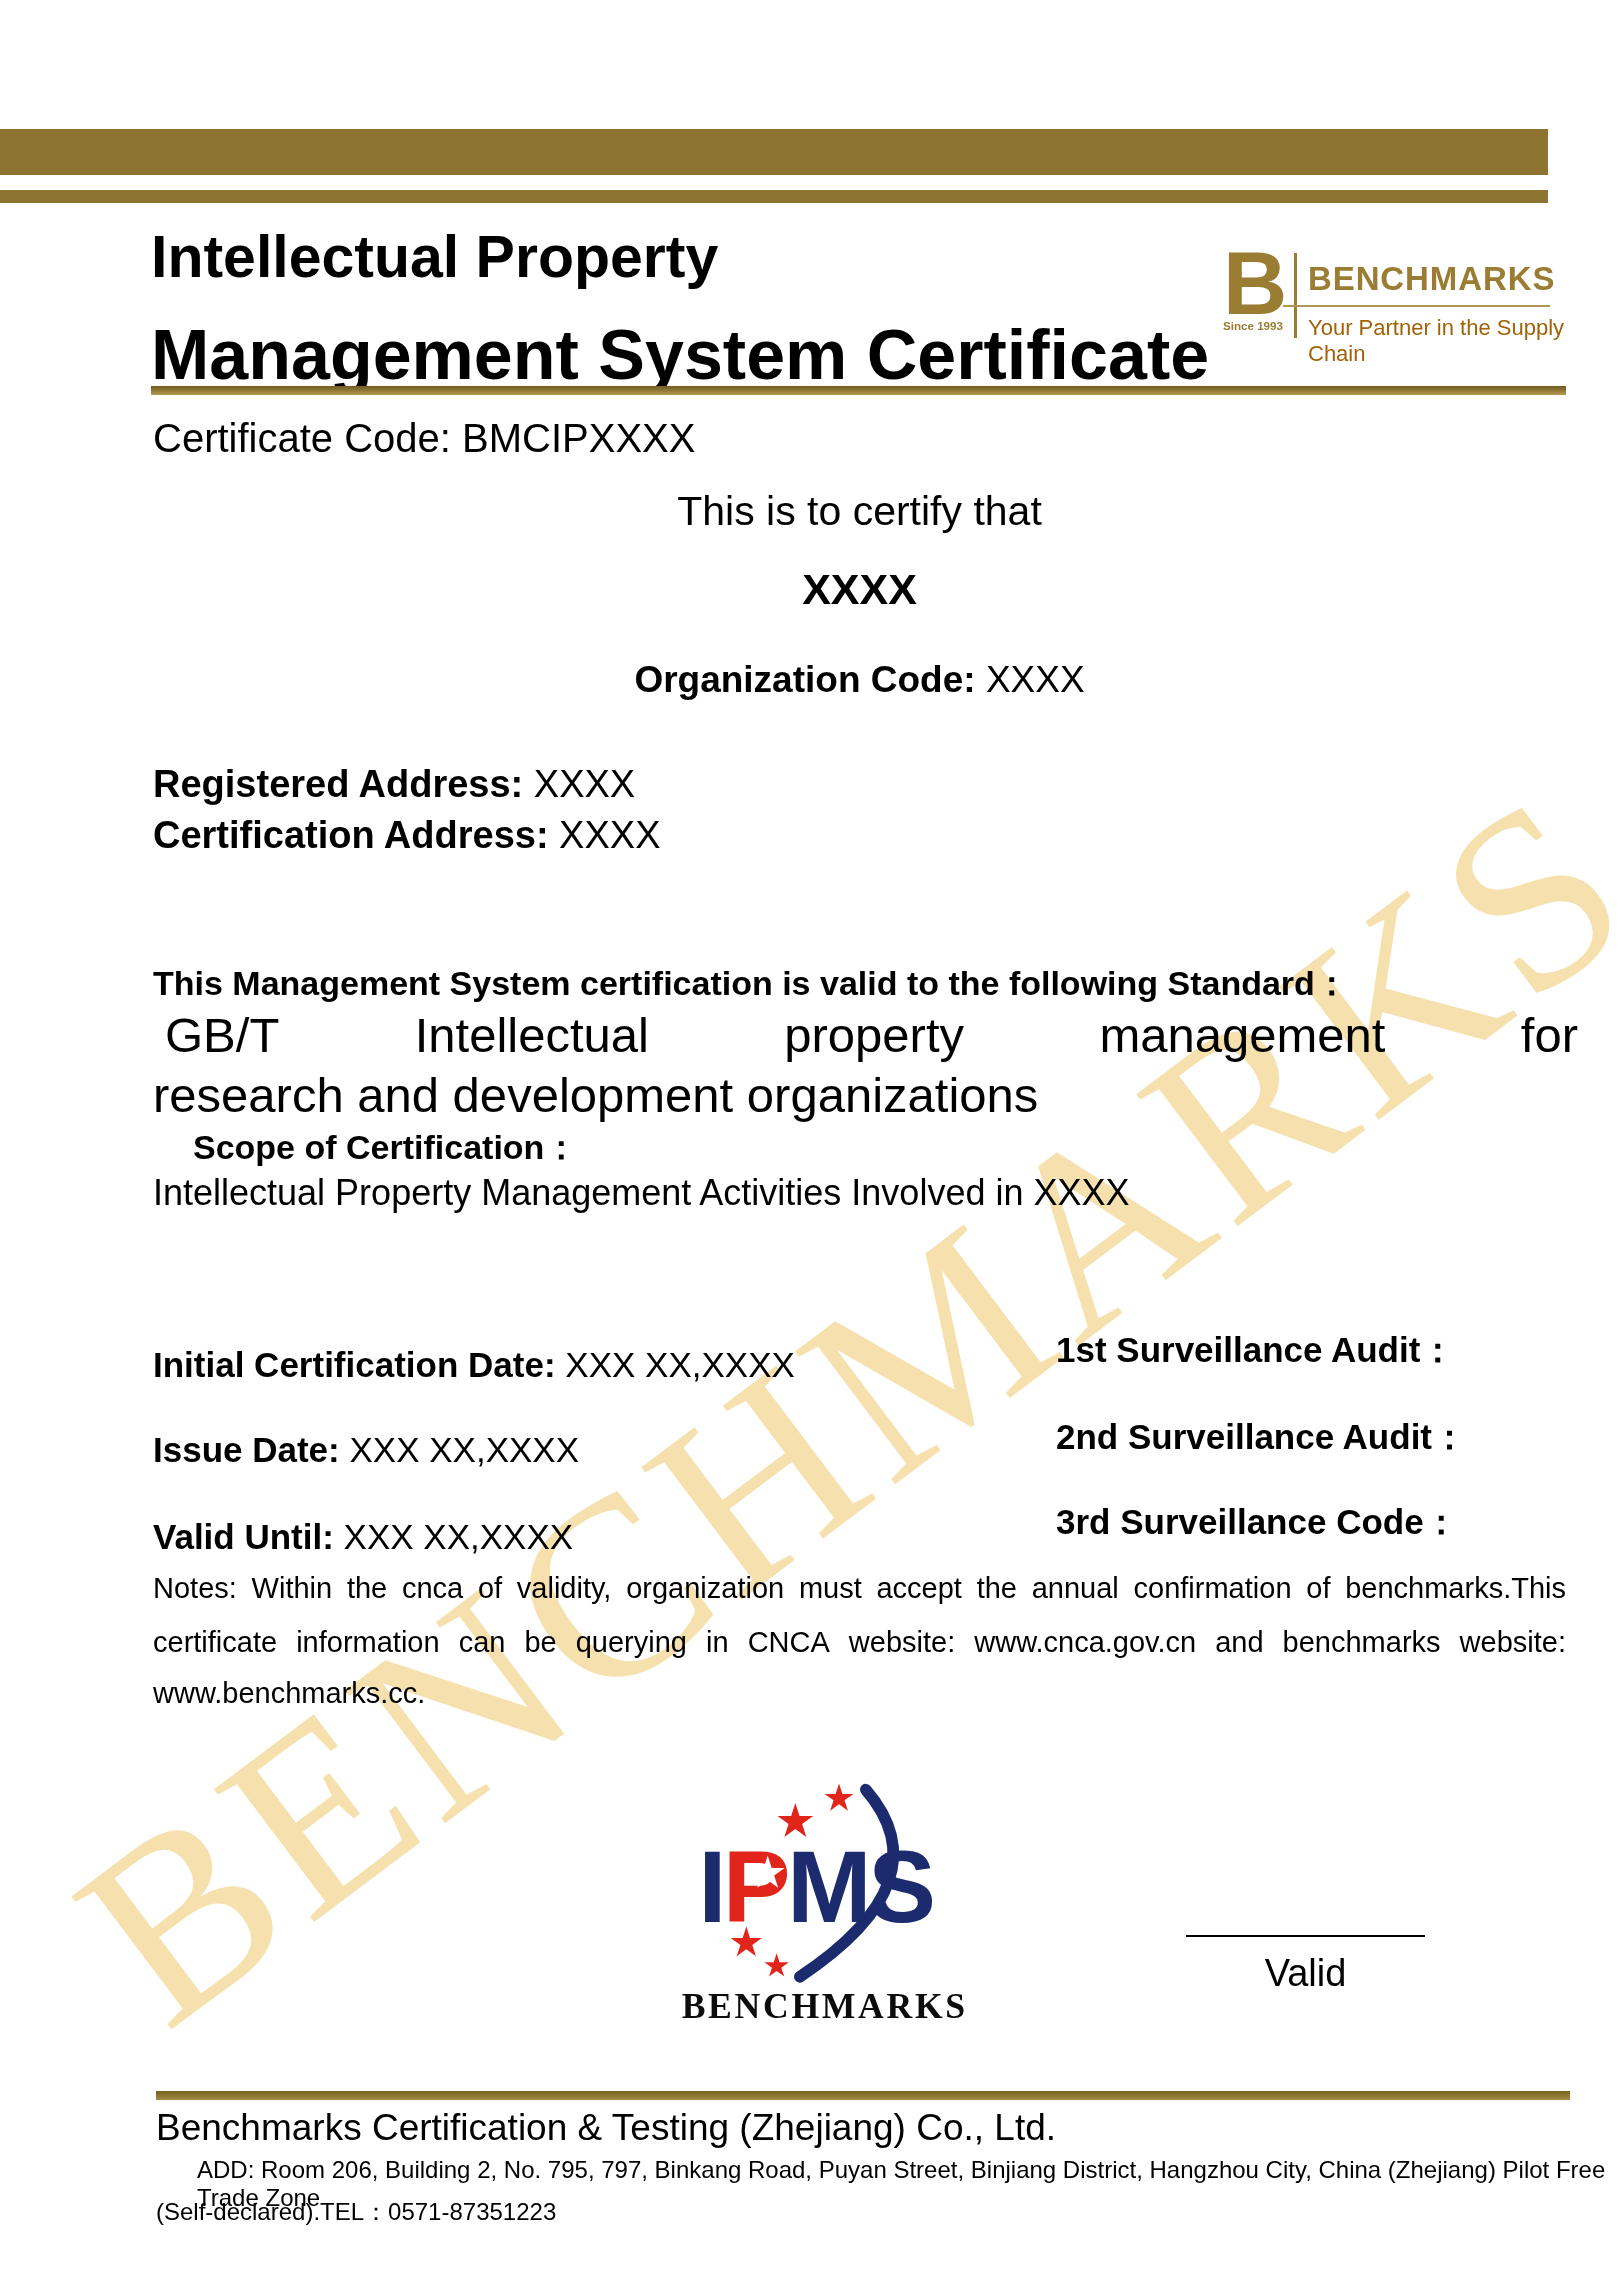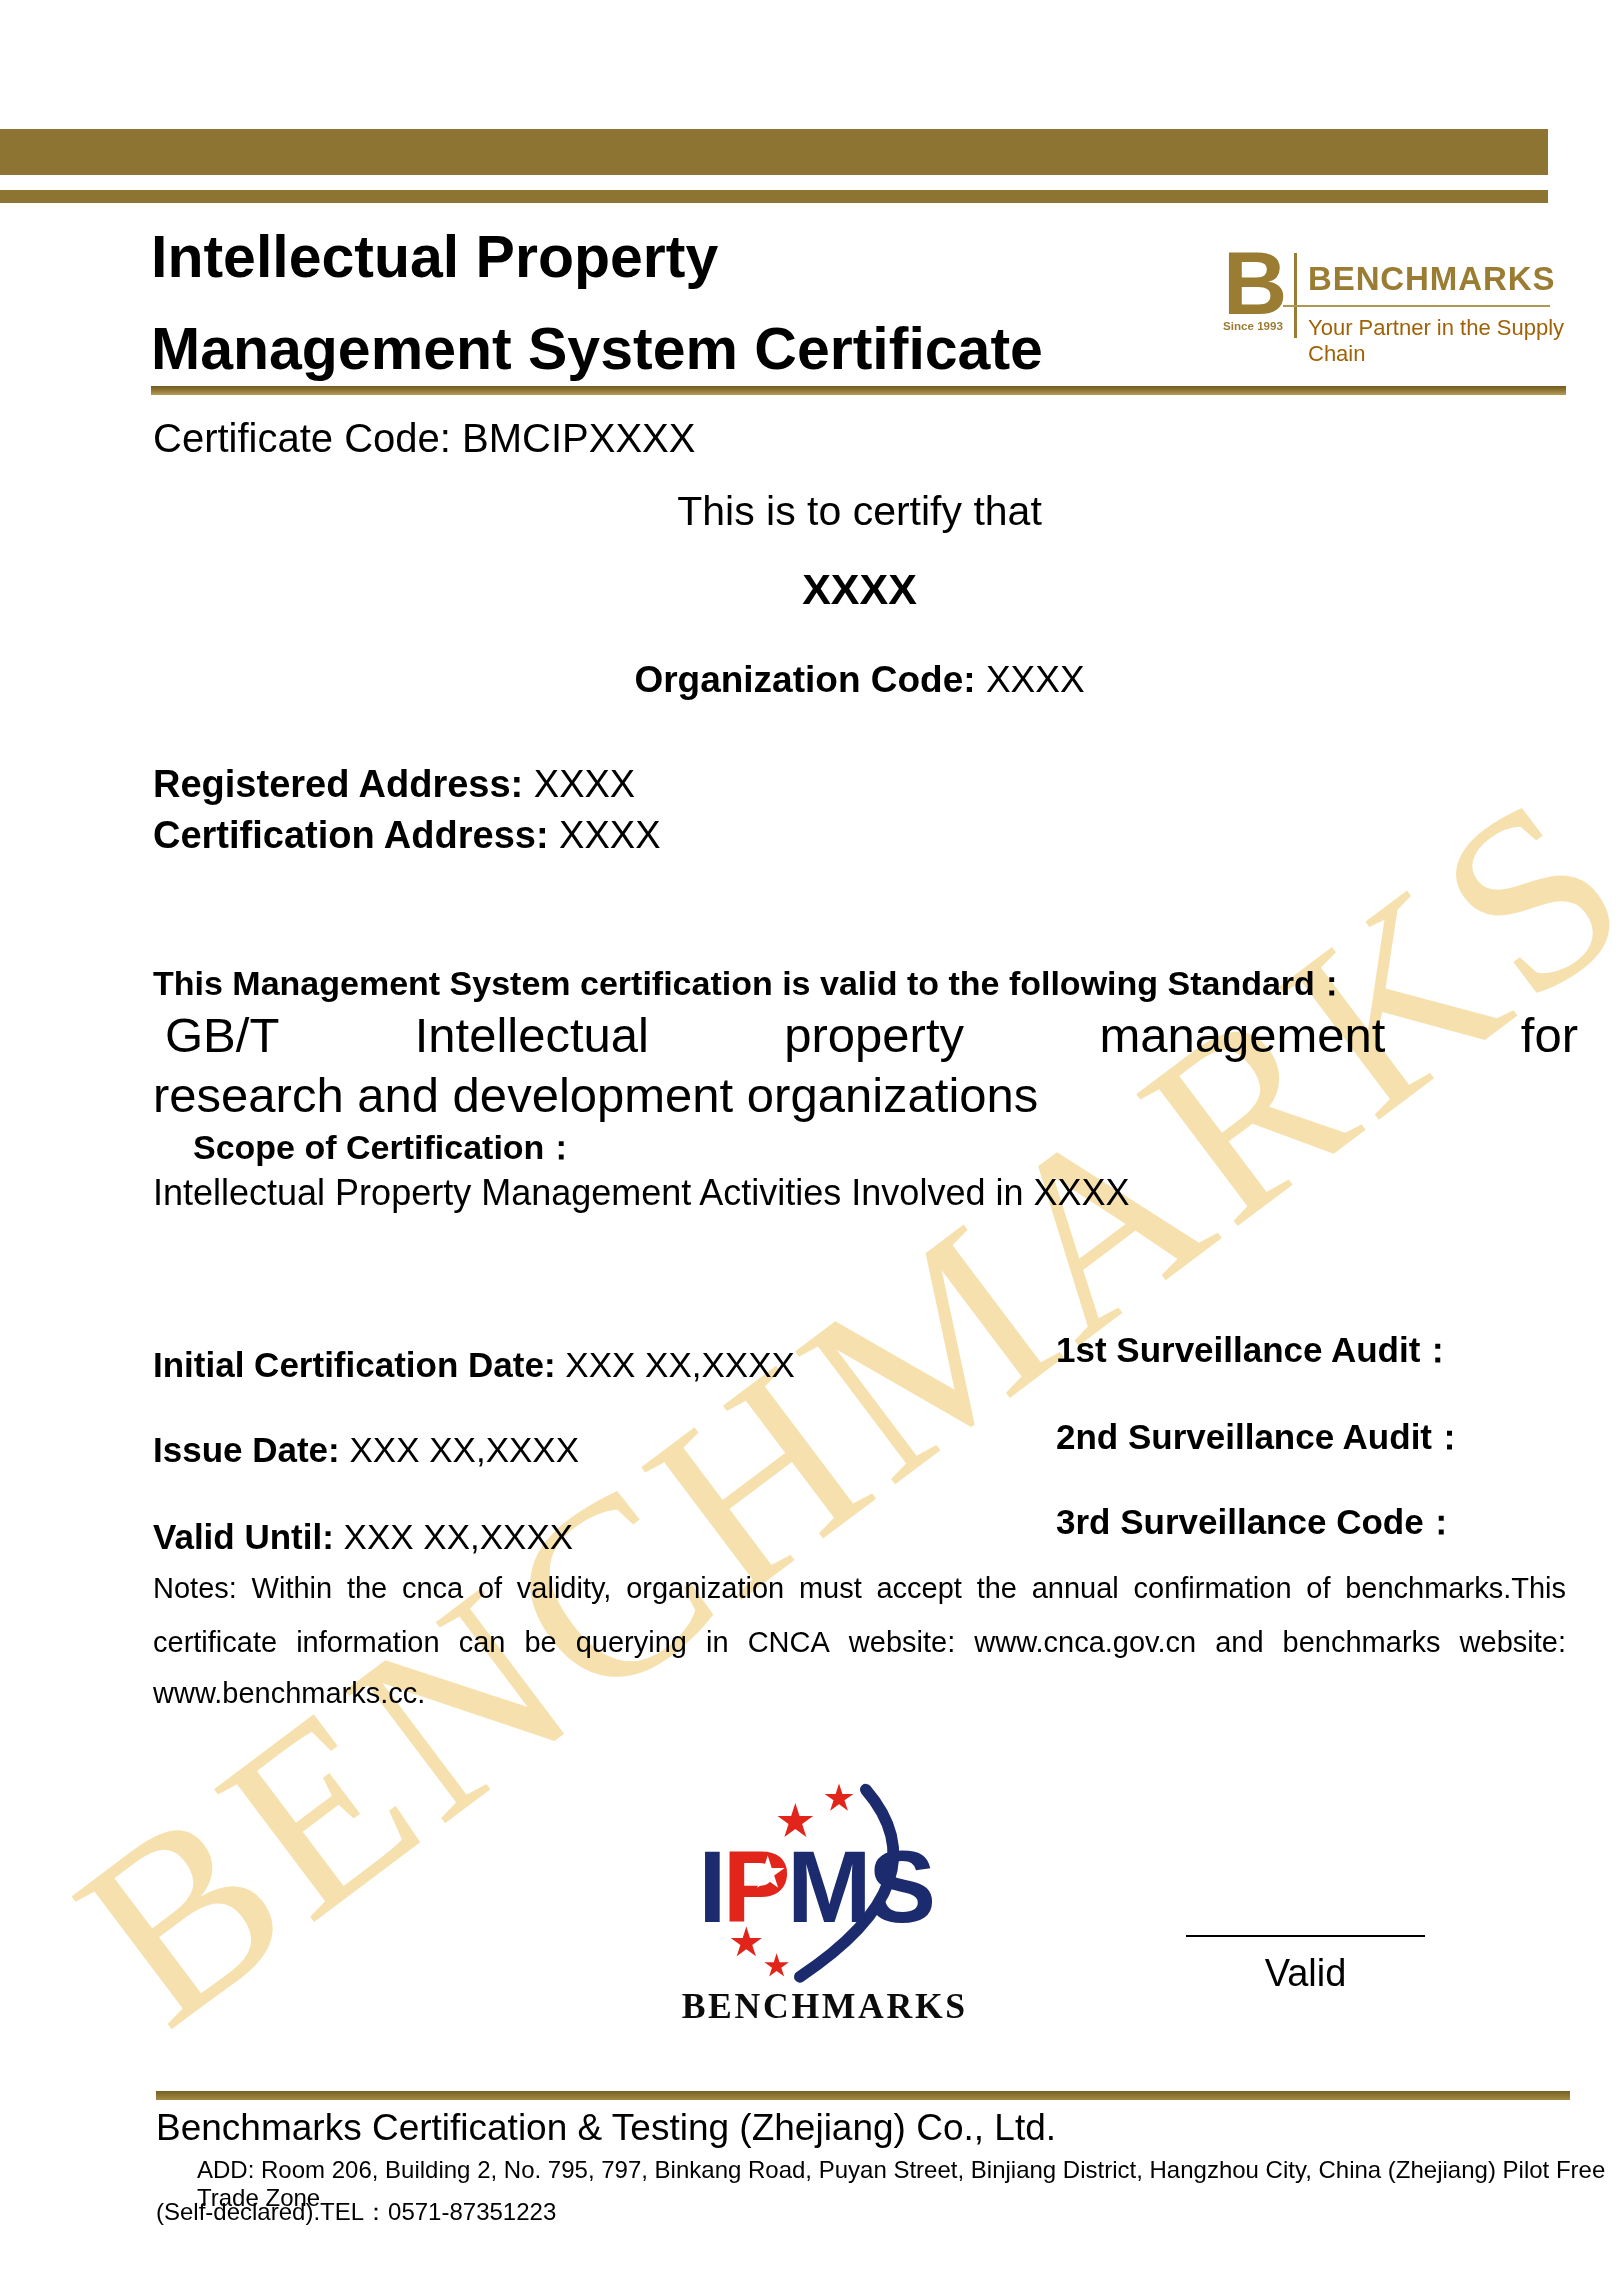--- a/index.html
+++ b/index.html
@@ -9,21 +9,21 @@
     font-family:"Liberation Sans", sans-serif;
   }
   .abs{position:absolute;z-index:2;}
   
   .bar-thick{left:0;top:129px;width:1548px;height:46px;background:#8D7433;}
   .bar-thin{left:0;top:190px;width:1548px;height:12.5px;background:#8D7433;}
   .title-underline{left:151px;top:386px;width:1415px;height:9px;
     background:linear-gradient(180deg,#6f5a20 0%,#8d7433 45%,#b69d55 100%);}
   
   .title-l1{left:151px;top:223px;font-size:59px;font-weight:bold;letter-spacing:0px;}
-  .title-l2{left:151px;top:315px;font-size:59px;font-weight:bold;}
+  .title-l2{left:151px;top:315px;font-size:70px;font-weight:bold;}
   
   .brand-monogram{left:1223px;top:239px;font-size:89px;font-weight:bold;color:#9A7D33;line-height:1;}
   .brand-since{left:1223px;top:319px;font-size:11.6px;font-weight:bold;color:#9A7D33;}
   .brand-vline{left:1294px;top:253px;width:2.7px;height:85px;background:#9A7D33;}
   .brand-name{left:1308px;top:260px;font-size:33px;font-weight:bold;color:#9A7D33;letter-spacing:0.9px;}
   .brand-hline{left:1283px;top:305px;width:267px;height:1.8px;background:#AD9755;}
   .brand-tagline{left:1308px;top:315px;font-size:22px;color:#a16207;}
   
   .cert-code{left:153px;top:416px;font-size:40px;}
   .certify-line{left:153px;top:488px;width:1413px;text-align:center;font-size:41px;}

